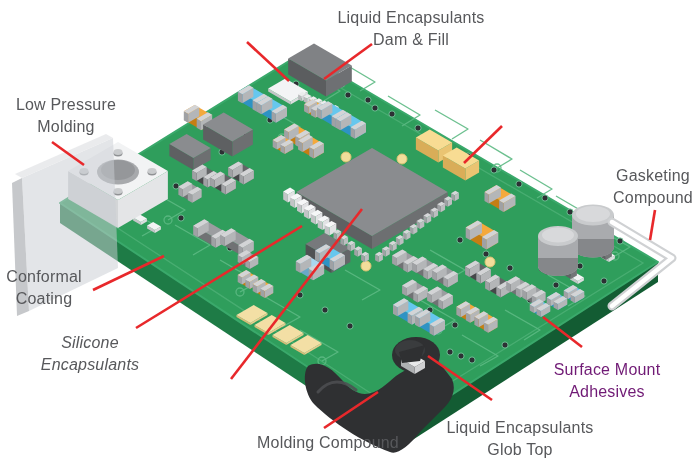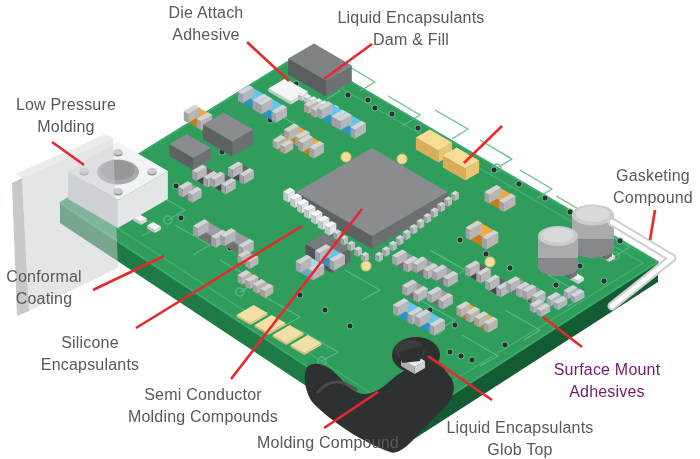--- a/index.html
+++ b/index.html
@@ -670,31 +670,27 @@
       <line x1="93" y1="290" x2="164" y2="256" stroke="#e8282b" stroke-width="2.6"></line>
       <line x1="136" y1="328" x2="302" y2="226" stroke="#e8282b" stroke-width="2.6"></line>
       <line x1="231" y1="379" x2="362" y2="209" stroke="#e8282b" stroke-width="2.6"></line>
       <line x1="324" y1="428" x2="378" y2="392" stroke="#e8282b" stroke-width="2.6"></line>
       <line x1="492" y1="400" x2="428" y2="356" stroke="#e8282b" stroke-width="2.6"></line>
       <line x1="582" y1="347" x2="543" y2="317" stroke="#e8282b" stroke-width="2.6"></line>
     </svg>
   <div id="label-layer">
       <div class="diagram-label" style="left: -9px; top: 94px; width: 150px; color: rgb(87, 88, 91);">Low Pressure
 Molding</div>
-      <div class="diagram-label" style="left: 136px; top: 2px; width: 140px; color: rgb(87, 88, 91);">Die Attach
-Adhesive</div>
       <div class="diagram-label" style="left: 316px; top: 7px; width: 190px; color: rgb(87, 88, 91);">Liquid Encapsulants
 Dam &amp; Fill</div>
       <div class="diagram-label" style="left: 588px; top: 165px; width: 130px; color: rgb(87, 88, 91);">Gasketing
 Compound</div>
       <div class="diagram-label" style="left: -16px; top: 266px; width: 120px; color: rgb(87, 88, 91);">Conformal
 Coating</div>
-      <div class="diagram-label" style="left: 10px; top: 332px; width: 160px; color: rgb(87, 88, 91);">Silicone
+      <div class="diagram-label" style="left: 10px; top: 332px; width: 160px; color: rgb(87, 88, 91); font-style: italic;">Silicone
 Encapsulants</div>
-      <div class="diagram-label" style="left: 98px; top: 384px; width: 210px; color: rgb(87, 88, 91);">Semi Conductor
-Molding Compounds</div>
       <div class="diagram-label" style="left: 218px; top: 432px; width: 220px; color: rgb(87, 88, 91);">Molding Compound</div>
       <div class="diagram-label" style="left: 420px; top: 417px; width: 200px; color: rgb(87, 88, 91);">Liquid Encapsulants
 Glob Top</div>
       <div class="diagram-label" style="left: 517px; top: 359px; width: 180px; color: #701a75;">Surface Mount
 Adhesives</div>
     </div>
 </div>
 
 </body></html>

